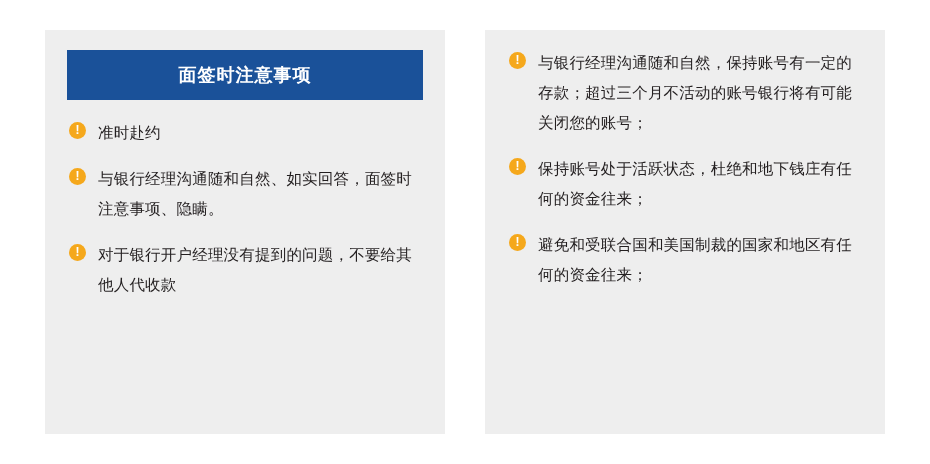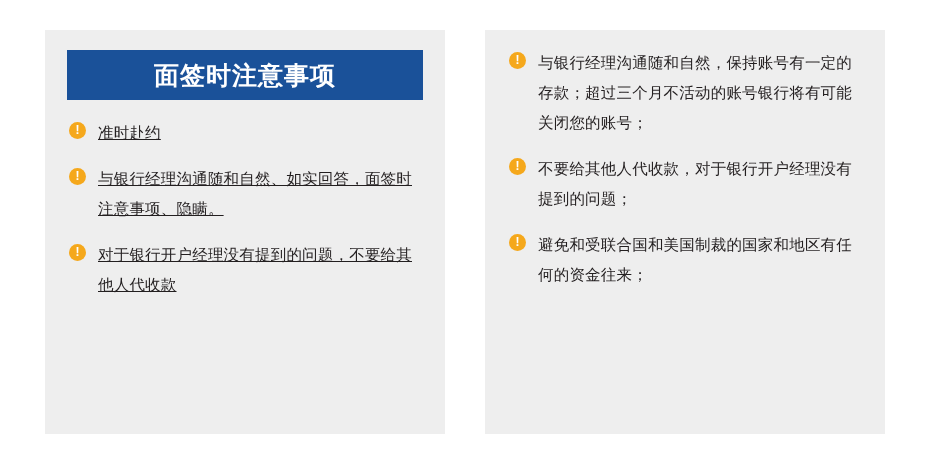--- a/index.html
+++ b/index.html
@@ -34,21 +34,21 @@
   .panel-header {
     margin: 20px 22px 0 22px;
     background: #1a5199;
     height: 50px;
     display: flex;
     align-items: center;
     justify-content: center;
   }
   .panel-title {
     color: #ffffff;
-    font-size: 25px;
+    font-size: 18px;
     font-weight: bold;
     letter-spacing: 1px;
     line-height: 1;
     font-family: "DejaVu Sans", "Liberation Sans", sans-serif;
   }
   .panel-body {
     margin: 18px 26px 0 24px;
     display: flex;
     flex-direction: column;
   }
@@ -76,21 +76,21 @@
     margin-right: 12px;
     font-family: "Liberation Sans", sans-serif;
   }
   .item-text {
     font-size: 15.5px;
     color: #231f20;
     line-height: 30px;
     font-family: "DejaVu Sans", "Liberation Sans", sans-serif;
     letter-spacing: 0.2px;
   }
-  .panel-left .item-text { max-width: 320px; text-decoration: underline; }
+  .panel-left .item-text { max-width: 320px; }
   .panel-right .item-text { max-width: 330px; }
 </style>
 </head>
 <body>
 
 <div class="board">
 
   <div class="panel panel-left">
     <div class="panel-header">
       <div class="panel-title">面签时注意事项</div>
@@ -112,21 +112,21 @@
   </div>
 
   <div class="panel panel-right">
     <div class="panel-body">
       <div class="item">
         <span class="bullet-icon">!</span>
         <span class="item-text">与银行经理沟通随和自然，保持账号有一定的存款；超过三个月不活动的账号银行将有可能关闭您的账号；</span>
       </div>
       <div class="item">
         <span class="bullet-icon">!</span>
-        <span class="item-text">不要给其他人代收款，对于银行开户经理没有提到的问题；</span>
+        <span class="item-text">保持账号处于活跃状态，杜绝和地下钱庄有任何的资金往来；</span>
       </div>
       <div class="item">
         <span class="bullet-icon">!</span>
         <span class="item-text">避免和受联合国和美国制裁的国家和地区有任何的资金往来；</span>
       </div>
     </div>
   </div>
 
 </div>
 

